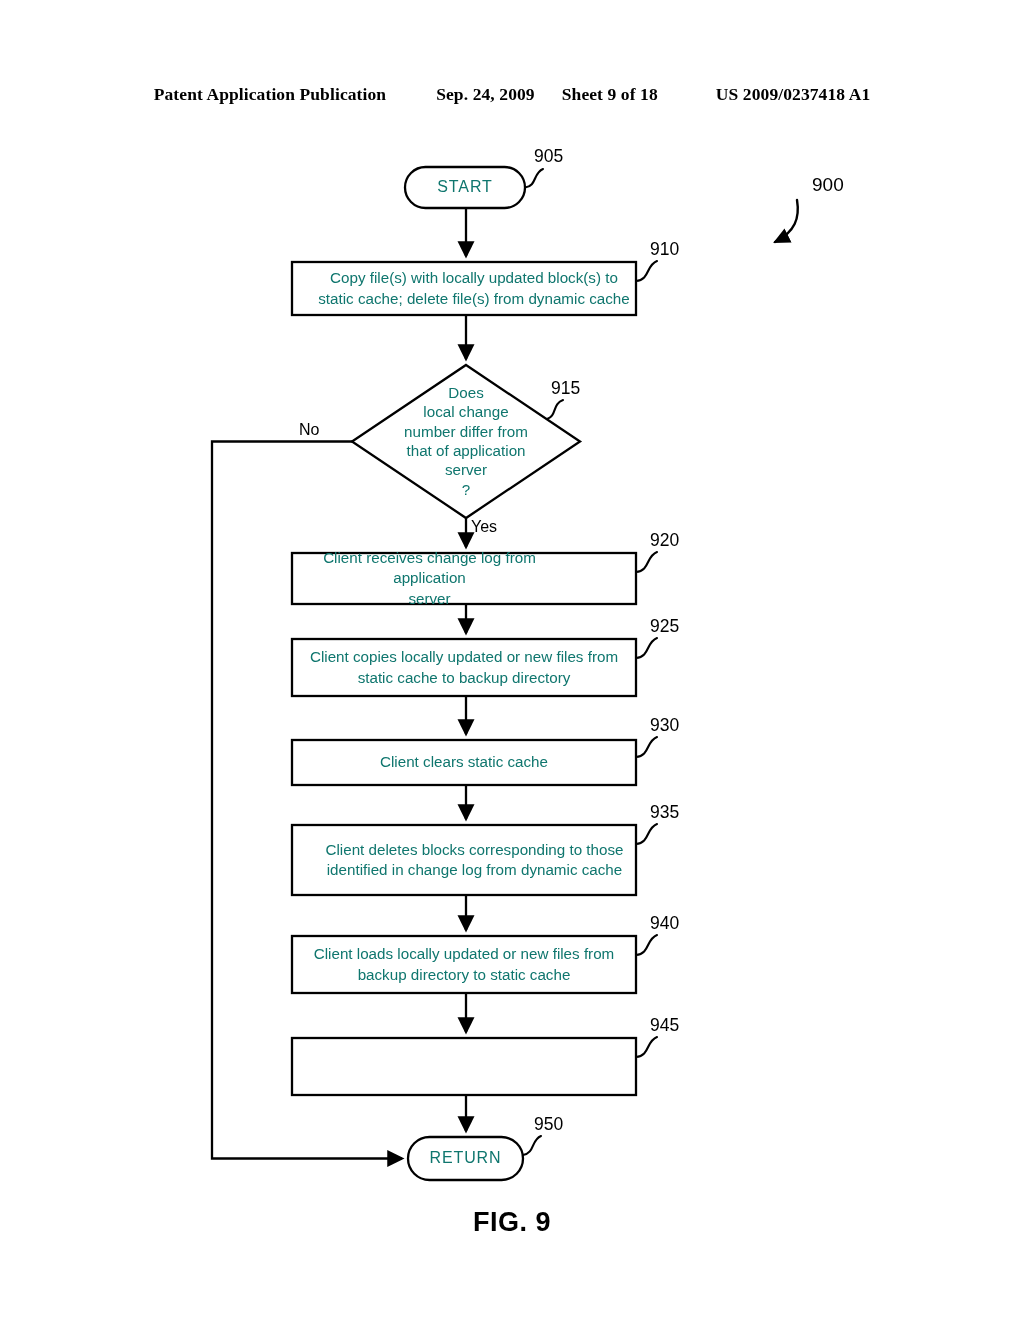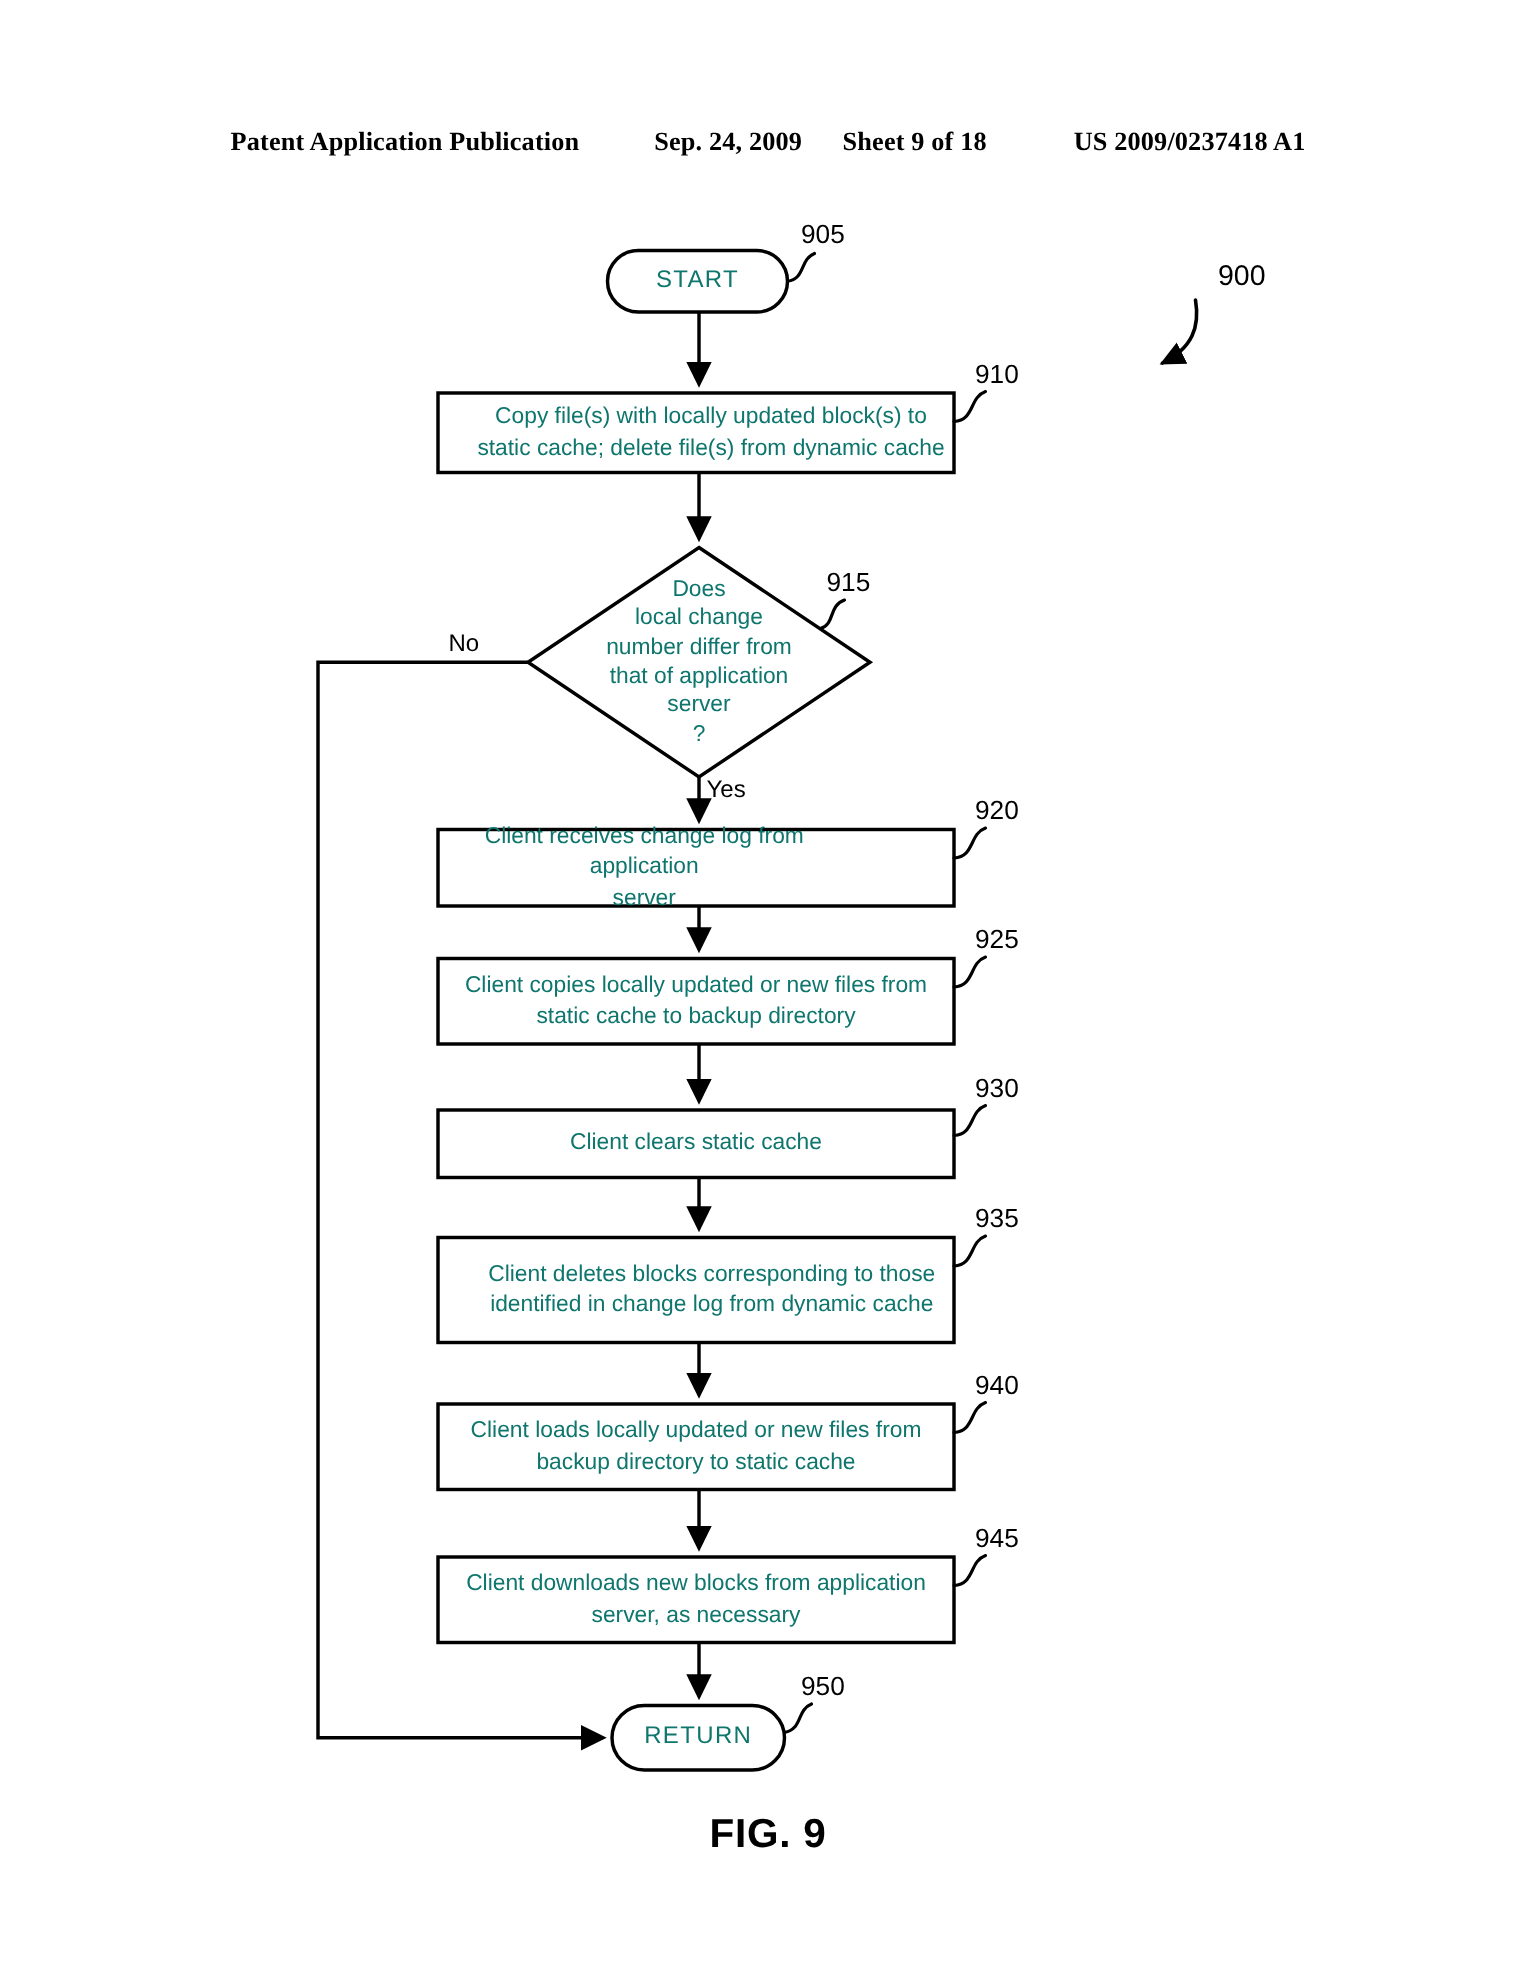--- a/index.html
+++ b/index.html
@@ -201,22 +201,20 @@
 static cache to backup directory</div>
 
   <div class="node-text" style="left:292px; top:740px; width:344px; height:45px;">Client clears static cache</div>
 
   <div class="node-text" style="left:292px; top:825px; width:365px; height:70px;">Client deletes blocks corresponding to those
 identified in change log from dynamic cache</div>
 
   <div class="node-text" style="left:292px; top:936px; width:344px; height:57px;">Client loads locally updated or new files from
 backup directory to static cache</div>
 
-  <div class="node-text" style="left:292px; top:1038px; width:344px; height:57px;">Client downloads new blocks from application
-server, as necessary</div>
 
   <div class="node-text terminal-text" style="left:408px; top:1137px; width:115px; height:43px;">RETURN</div>
 
   <div class="ref-num" style="left:534px; top:146px;">905</div>
   <div class="ref-num" style="left:650px; top:239px;">910</div>
   <div class="ref-num" style="left:551px; top:378px;">915</div>
   <div class="ref-num" style="left:650px; top:530px;">920</div>
   <div class="ref-num" style="left:650px; top:616px;">925</div>
   <div class="ref-num" style="left:650px; top:715px;">930</div>
   <div class="ref-num" style="left:650px; top:802px;">935</div>

